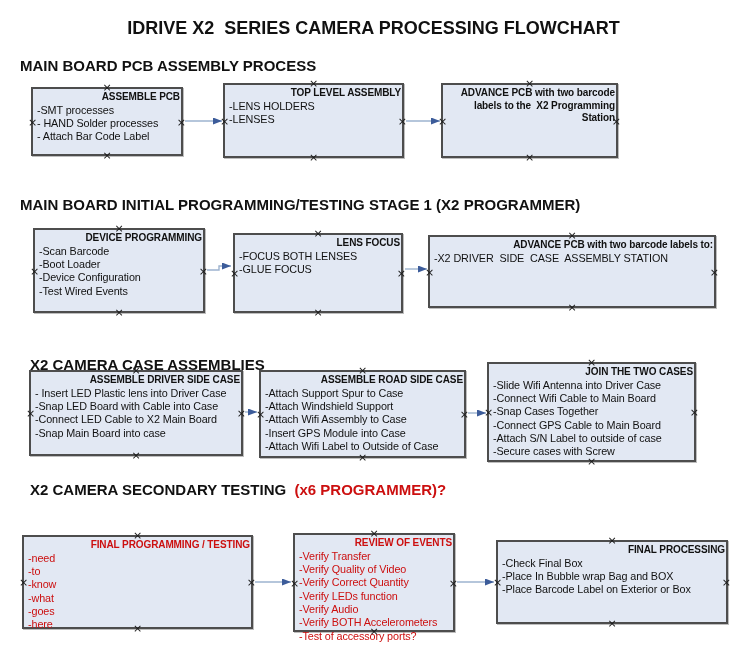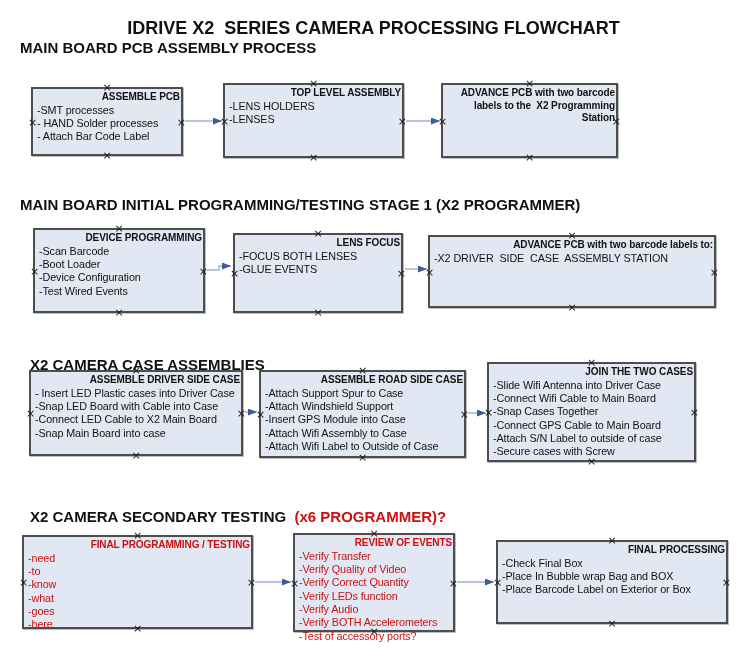--- a/index.html
+++ b/index.html
@@ -41,24 +41,24 @@
   .s1b3{left:441px;top:83px;width:177px;height:75px;}
   .s2b1{left:33px;top:228px;width:172px;height:85px;}
   .s2b2{left:233px;top:233px;width:170px;height:80px;}
   .s2b3{left:428px;top:235px;width:288px;height:73px;}
   .s3b1{left:29px;top:370px;width:214px;height:86px;}
   .s3b2{left:259px;top:370px;width:207px;height:88px;}
   .s3b3{left:487px;top:362px;width:209px;height:100px;}
   .s4b1{left:22px;top:535px;width:231px;height:94px;}
   .s4b2{left:293px;top:533px;width:162px;height:99px;}
   .s4b3{left:496px;top:540px;width:232px;height:84px;}
-  .sh1{left:20px;top:39px;}
+  .sh1{left:20px;top:57px;}
   .sh2{left:20px;top:196px;}
   .sh3{left:30px;top:356px;}
-  .sh4{left:30px;top:508px;}
+  .sh4{left:30px;top:481px;}
 </style>
 </head>
 <body>
 
 <div class="canvas">
 
   <div class="page-title">IDRIVE X2  SERIES CAMERA PROCESSING FLOWCHART</div>
 
   <div class="sec-header sh1">MAIN BOARD PCB ASSEMBLY PROCESS</div>
   <div class="sec-header sh2">MAIN BOARD INITIAL PROGRAMMING/TESTING STAGE 1 (X2 PROGRAMMER)</div>
@@ -106,54 +106,54 @@
     <div class="bi">-Test Wired Events</div>
   </div>
 
   <div class="box s2b2">
     <span class="handle h-top">×</span>
     <span class="handle h-bottom">×</span>
     <span class="handle h-left">×</span>
     <span class="handle h-right">×</span>
     <div class="bt">LENS FOCUS</div>
     <div class="bi">-FOCUS BOTH LENSES</div>
-    <div class="bi">-GLUE EVENTS</div>
+    <div class="bi">-GLUE FOCUS</div>
   </div>
 
   <div class="box s2b3">
     <span class="handle h-top">×</span>
     <span class="handle h-bottom">×</span>
     <span class="handle h-left">×</span>
     <span class="handle h-right">×</span>
     <div class="bt">ADVANCE PCB with two barcode labels to:</div>
     <div class="bi">-X2 DRIVER  SIDE  CASE  ASSEMBLY STATION</div>
   </div>
 
   <div class="box s3b1">
     <span class="handle h-top">×</span>
     <span class="handle h-bottom">×</span>
     <span class="handle h-left">×</span>
     <span class="handle h-right">×</span>
     <div class="bt">ASSEMBLE DRIVER SIDE CASE</div>
-    <div class="bi">- Insert LED Plastic cases into Driver Case</div>
+    <div class="bi">- Insert LED Plastic lens into Driver Case</div>
     <div class="bi">-Snap LED Board with Cable into Case</div>
     <div class="bi">-Connect LED Cable to X2 Main Board</div>
     <div class="bi">-Snap Main Board into case</div>
   </div>
 
   <div class="box s3b2">
     <span class="handle h-top">×</span>
     <span class="handle h-bottom">×</span>
     <span class="handle h-left">×</span>
     <span class="handle h-right">×</span>
     <div class="bt">ASSEMBLE ROAD SIDE CASE</div>
     <div class="bi">-Attach Support Spur to Case</div>
     <div class="bi">-Attach Windshield Support</div>
+    <div class="bi">-Attach Wifi Assembly to Case</div>
     <div class="bi">-Insert GPS Module into Case</div>
-    <div class="bi">-Attach Wifi Assembly to Case</div>
     <div class="bi">-Attach Wifi Label to Outside of Case</div>
   </div>
 
   <div class="box s3b3">
     <span class="handle h-top">×</span>
     <span class="handle h-bottom">×</span>
     <span class="handle h-left">×</span>
     <span class="handle h-right">×</span>
     <div class="bt">JOIN THE TWO CASES</div>
     <div class="bi">-Slide Wifi Antenna into Driver Case</div>

